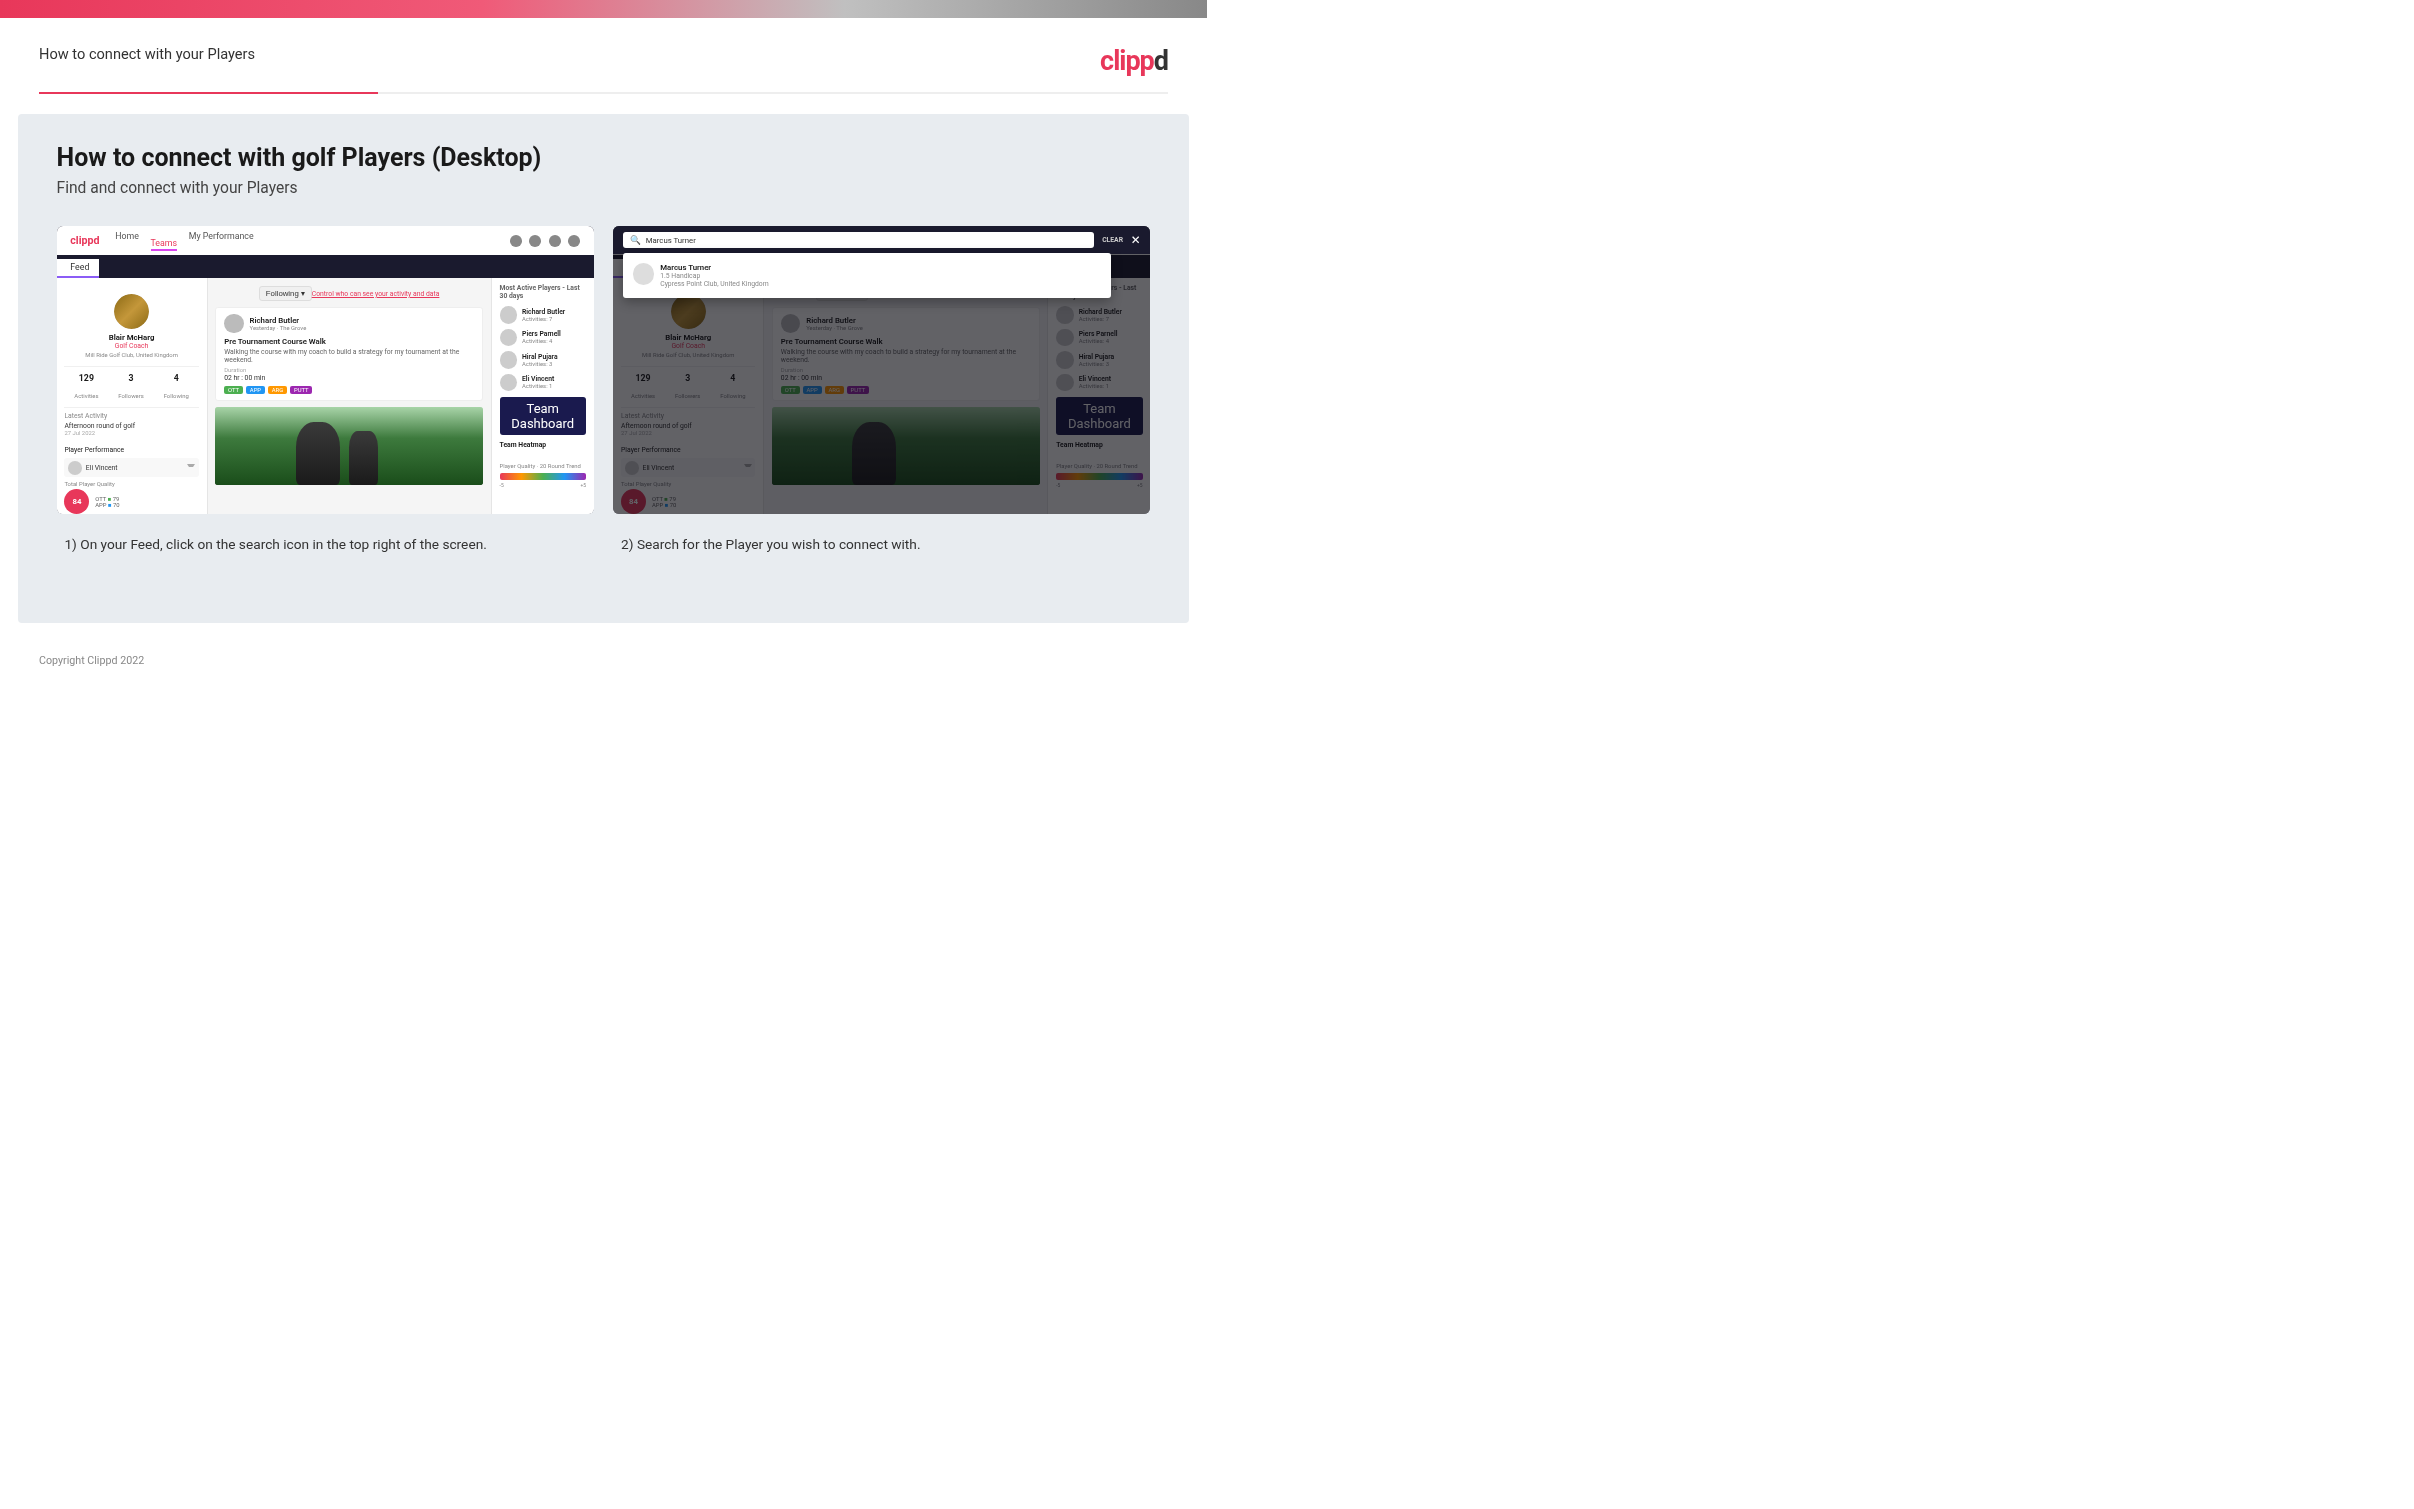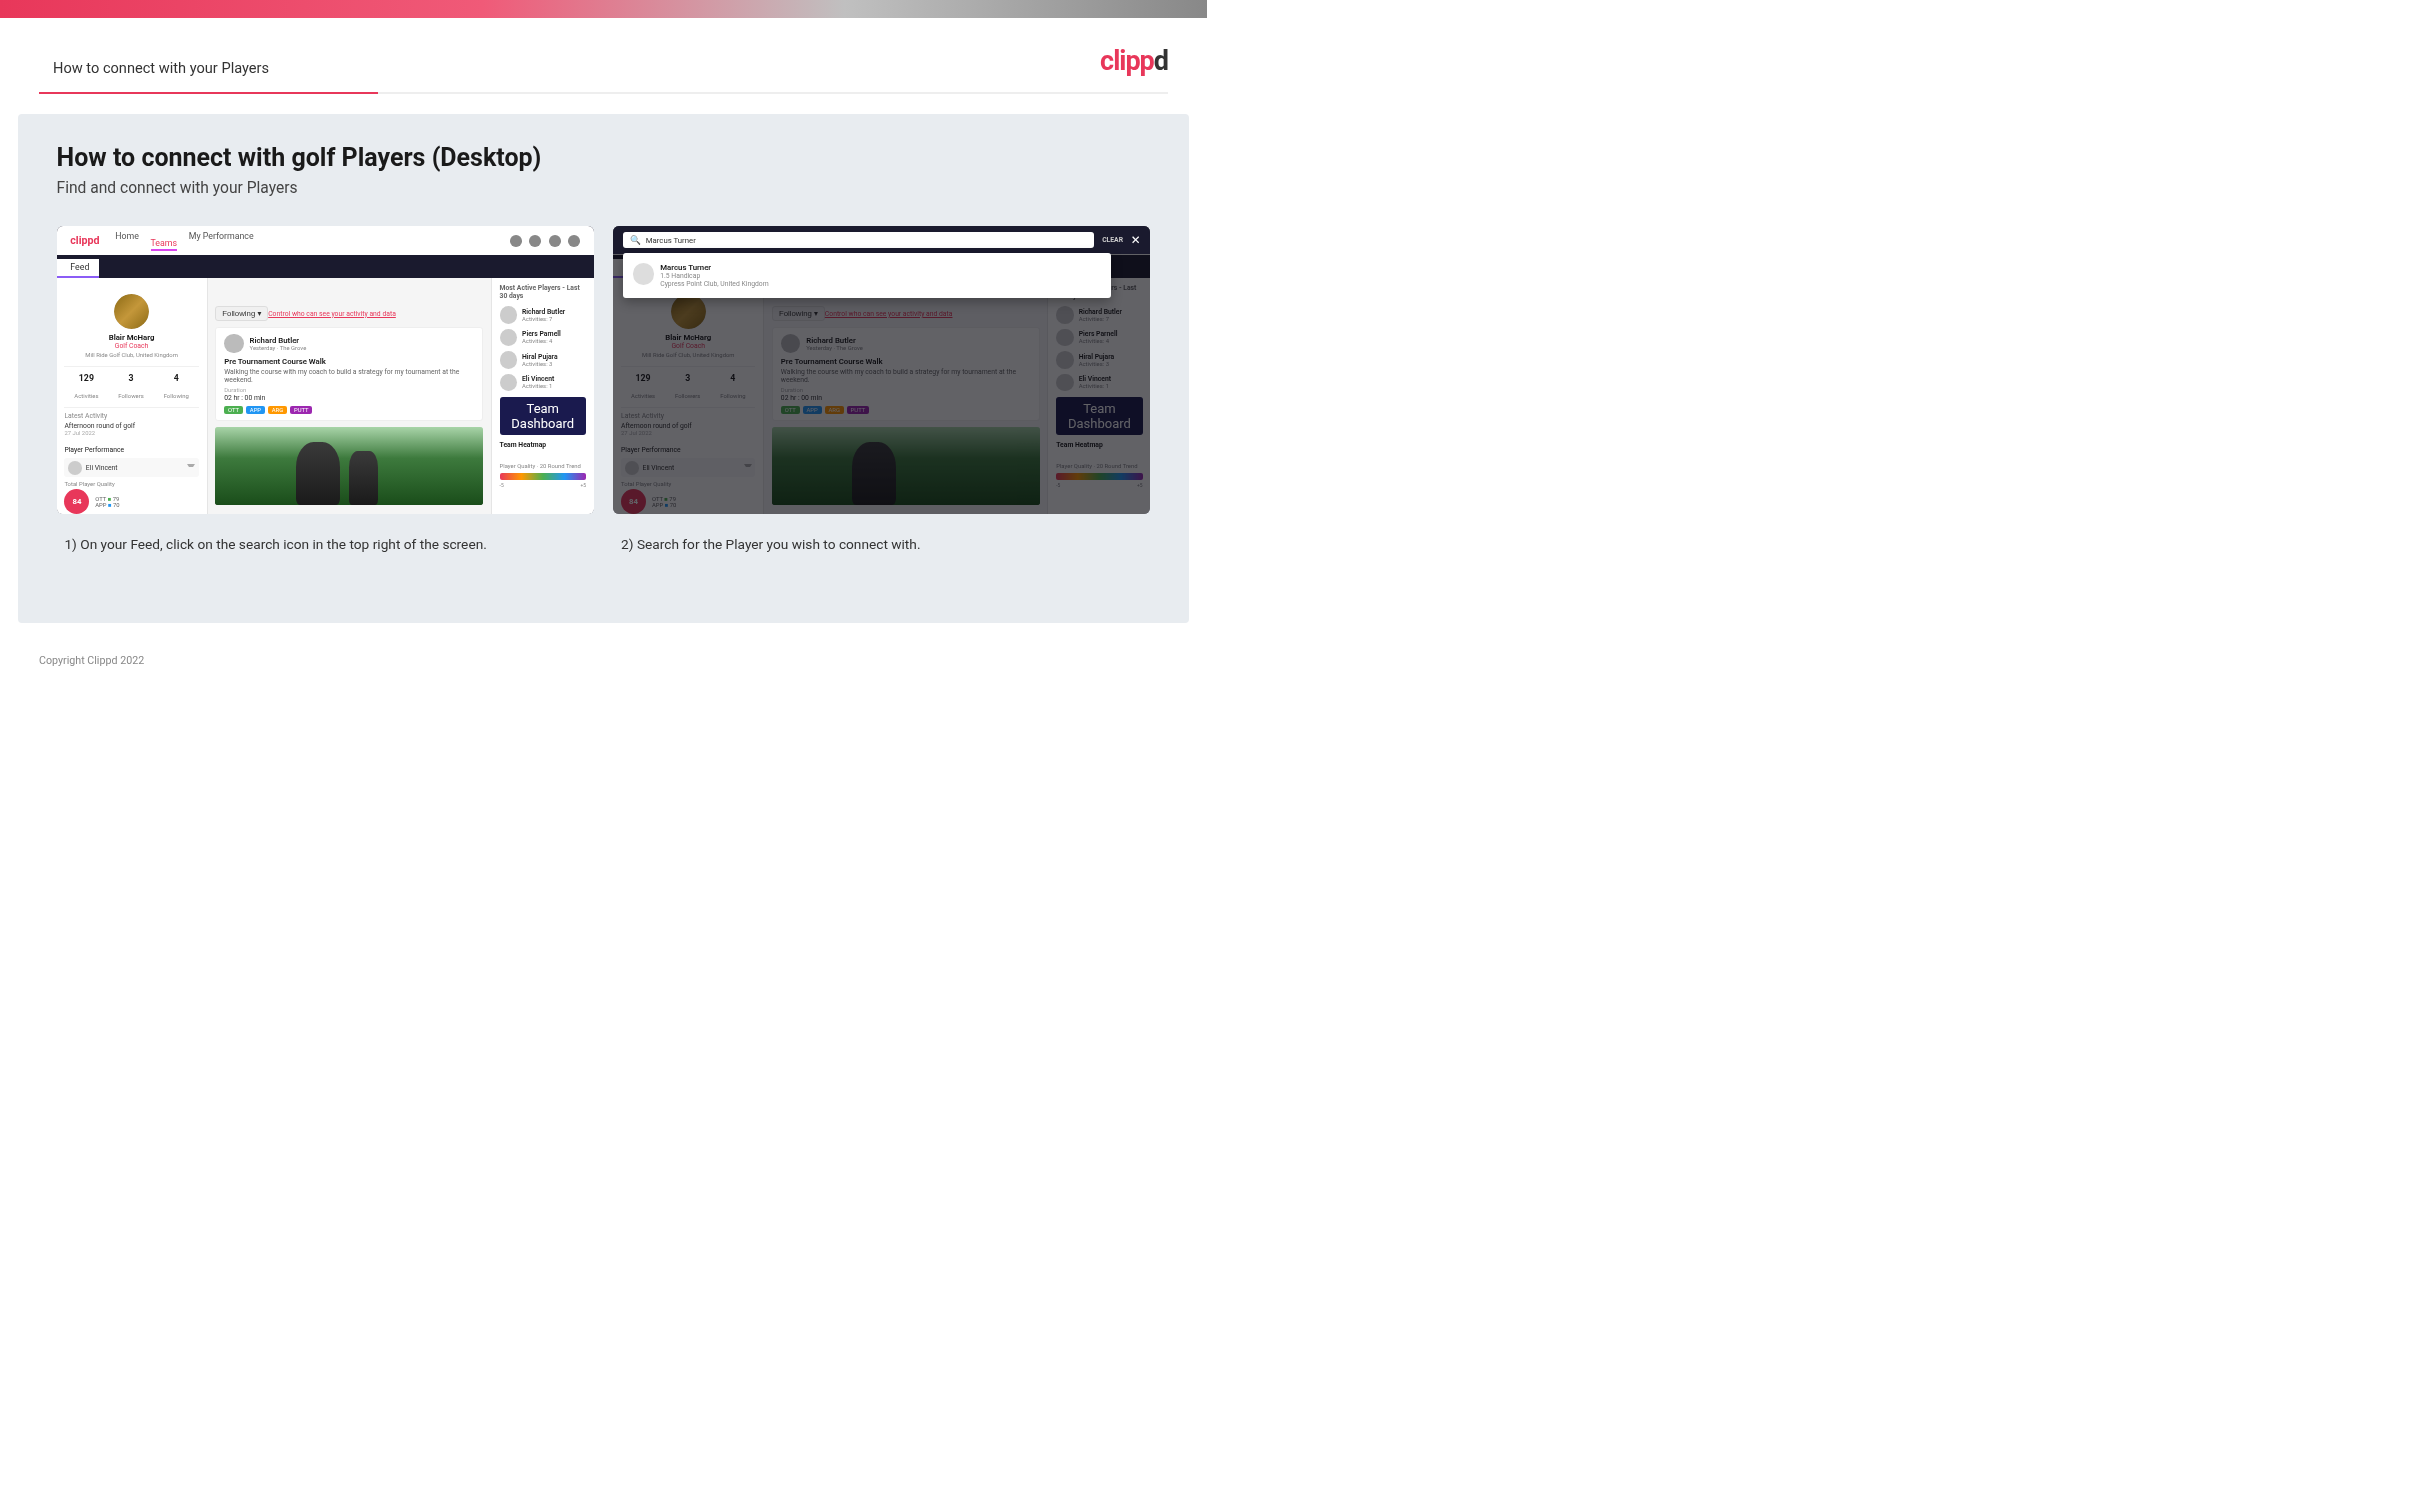--- a/index.html
+++ b/index.html
@@ -13,24 +13,23 @@
 
     
     .top-bar {
       height: 17.6px;
       background: linear-gradient(90deg, #e8375a 0%, #f05a78 40%, #c0c0c0 70%, #888 100%);
     }
 
     
     .header {
       display: flex;
-      align-items: flex-end;
+      align-items: flex-start;
       justify-content: space-between;
       padding: 27px 39px 15.6px 39px;
-      margin-left: 14px;
     }
     .header-title {
       font-size: 14.6px;
       color: #333;
       font-weight: 400;
     }
     .logo {
       font-size: 27px;
       font-weight: 700;
       color: #e8375a;
@@ -282,24 +281,23 @@
 
     
     .middle-panel {
       flex: 1;
       padding: 7.8px;
       overflow: hidden;
     }
 
     .following-row {
       display: flex;
-      justify-content: flex-start;
+      justify-content: center;
       align-items: center;
       margin-bottom: 5.9px;
-      margin-top: 20px;
     }
     .following-btn {
       font-size: 7.8px;
       color: #333;
       background: #f0f0f0;
       border: 1px solid #ddd;
       border-radius: 2.9px;
       padding: 2px 5.9px;
     }
     .control-link {

